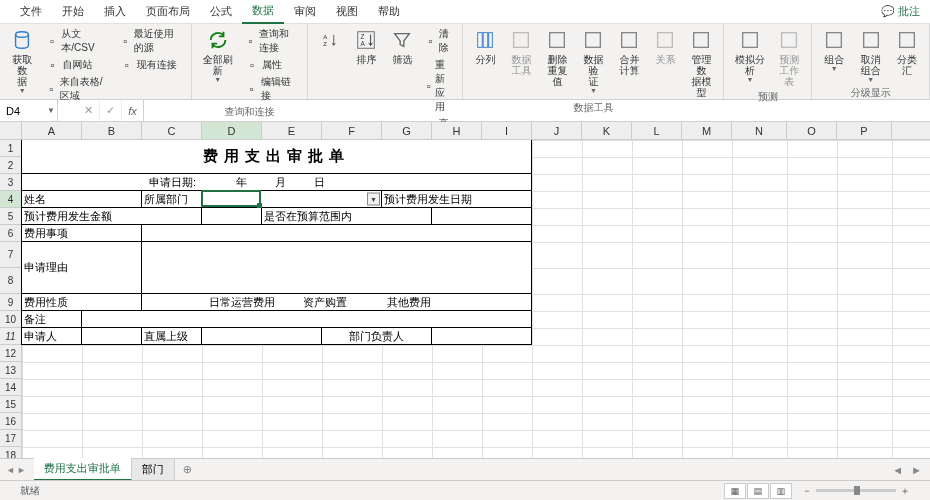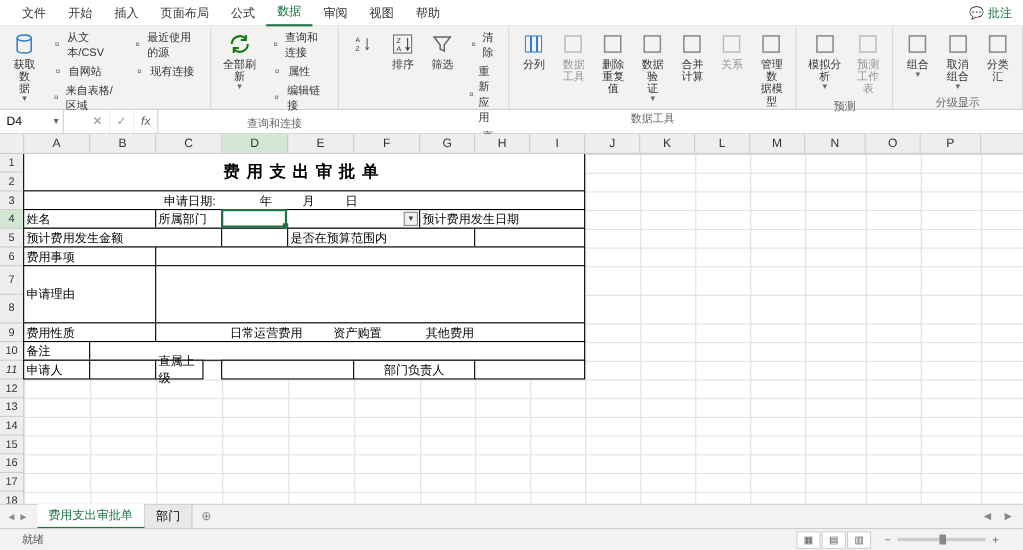--- a/index.html
+++ b/index.html
@@ -458,21 +458,21 @@
           <div class="form-cell" style="left: 119px; top: 153px; width: 391px; height: 18px;"></div>
           <div class="form-cell" style="left: 119px; top: 153px; width: 391px; height: 18px; border: none; background: transparent; justify-content: flex-start; margin-left: 36px;">
             <span style="margin-left:30px">日常运营费用</span>
             <span style="margin-left:28px">资产购置</span>
             <span style="margin-left:40px">其他费用</span>
           </div>
           <div class="form-cell" style="left: -1px; top: 170px; width: 61px; height: 18px;">备注</div>
           <div class="form-cell" style="left: 59px; top: 170px; width: 451px; height: 18px;"></div>
           <div class="form-cell" style="left: -1px; top: 187px; width: 61px; height: 18px;">申请人</div>
           <div class="form-cell" style="left: 59px; top: 187px; width: 61px; height: 18px;"></div>
-          <div class="form-cell" style="left: 119px; top: 187px; width: 44px; height: 18px;">直属上级</div>
+          <div class="form-cell" style="left: 119px; top: 187px; width: 61px; height: 18px;">直属上级</div>
           <div class="form-cell" style="left: 179px; top: 187px; width: 121px; height: 18px;"></div>
           <div class="form-cell center" style="left: 299px; top: 187px; width: 111px; height: 18px;">部门负责人</div>
           <div class="form-cell" style="left: 409px; top: 187px; width: 101px; height: 18px;"></div>
         </div>
       <div class="active-cell" id="active-cell" style="left: 179px; top: 50px; width: 60px; height: 17px;"></div>
     </div>
   </div>
 </div>
 
 <div class="sheet-tabs">

